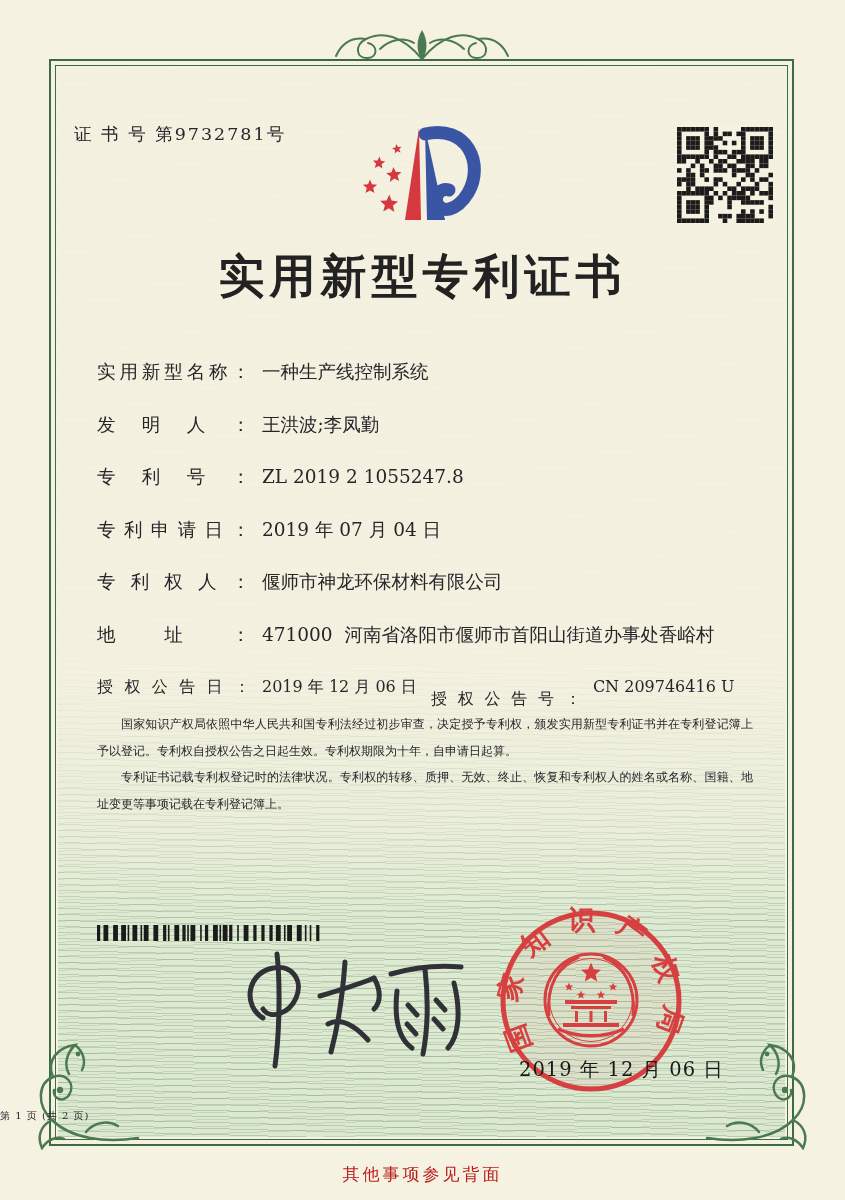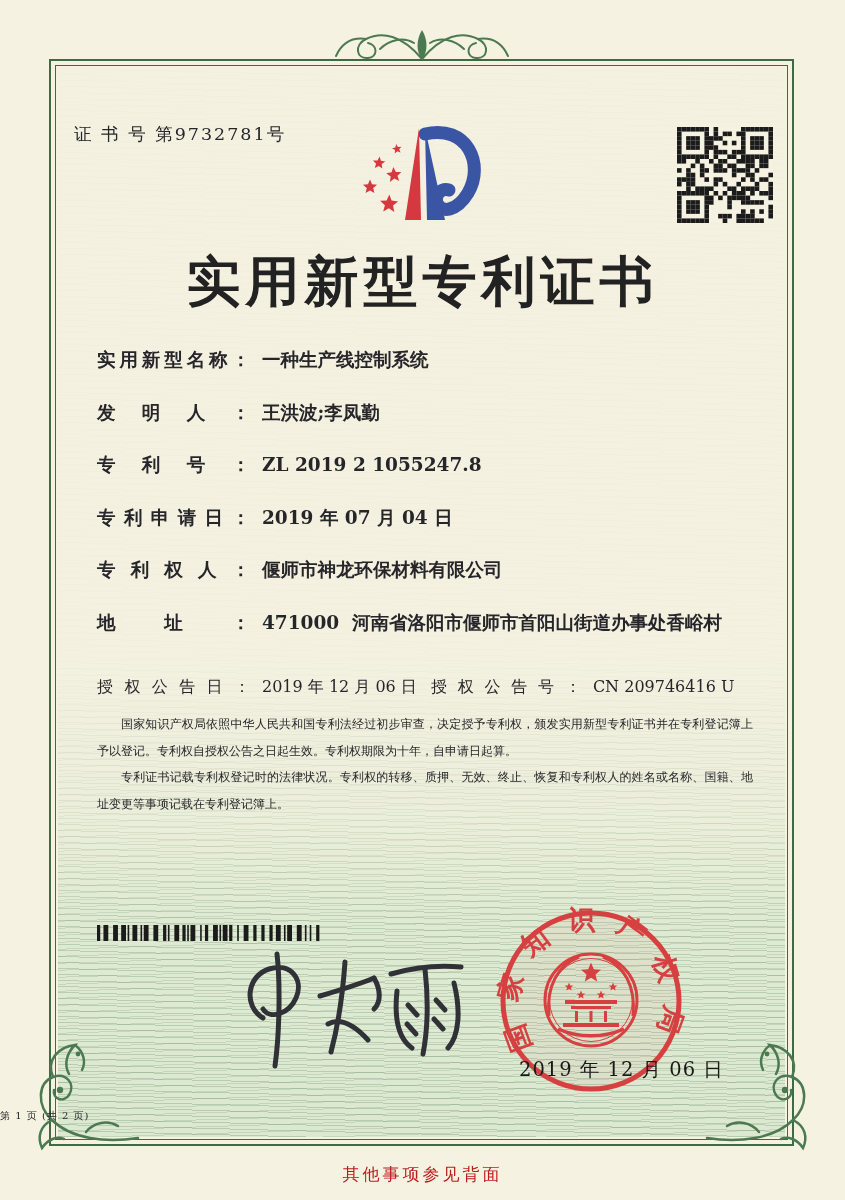--- a/index.html
+++ b/index.html
@@ -13,27 +13,27 @@
     background:
       repeating-linear-gradient(1.5deg, rgba(92,138,92,.30) 0 1px, rgba(0,0,0,0) 1px 6px),
       repeating-linear-gradient(-1.8deg, rgba(92,138,92,.20) 0 1px, rgba(0,0,0,0) 1px 7px),
       linear-gradient(#e2ecd6,#dce8d0);
     -webkit-mask-image:linear-gradient(to bottom,rgba(0,0,0,.06) 0,rgba(0,0,0,.06) 55%,rgba(0,0,0,.45) 70%,rgba(0,0,0,.95) 80%,#000 100%);
             mask-image:linear-gradient(to bottom,rgba(0,0,0,.06) 0,rgba(0,0,0,.06) 55%,rgba(0,0,0,.45) 70%,rgba(0,0,0,.95) 80%,#000 100%);}
   .cert-no{position:absolute;left:74px;top:122px;font-size:17.5px;letter-spacing:2px;}
   .logo{position:absolute;left:345px;top:112px;width:170px;height:128px;}
   .qr{position:absolute;left:677px;top:127px;width:96px;height:96px;}
   .title{position:absolute;left:0;right:0;top:246px;text-align:center;
-         font-size:54px;font-weight:700;letter-spacing:5px;color:#222;}
-  .fields{position:absolute;left:97px;top:349px;width:660px;font-weight:bold;}
+         font-size:46px;font-weight:700;letter-spacing:5px;color:#222;}
+  .fields{position:absolute;left:97px;top:361px;width:660px;}
   .field{margin-bottom:30px;display:flex;font-size:18.5px;line-height:22.5px;}
   .flabel{flex:none;display:inline-block;width:153px;text-align:justify;text-align-last:justify;}
   .fvalue{margin-left:12px;white-space:pre-wrap;}
   .grant{position:absolute;left:97px;top:676px;display:flex;font-size:16px;line-height:22.5px;}
-  .flabel.pair2{width:150px;margin-left:14px;}
+  .flabel.pair2{width:150px;margin-left:14px;margin-top:12px;}
   .paras{position:absolute;left:97px;width:656px;top:711px;font-size:12px;line-height:26.5px;text-align:justify;}
   .paras p{margin:0;text-indent:2em;}
   .barcode{position:absolute;left:97px;top:925px;width:224px;height:16px;}
   .sig-block{position:absolute;left:100px;top:984px;font-size:19px;line-height:39px;letter-spacing:2px;}
   .signature{position:absolute;left:225px;top:938px;width:250px;height:142px;}
   .seal{position:absolute;left:484px;top:894px;width:214px;height:214px;}
   .seal-date{position:absolute;left:519px;top:1056px;font-size:19.5px;letter-spacing:1px;color:#191919;}
   .page-no{position:absolute;left:0;right:0;top:1109px;text-align:left;font-size:10px;letter-spacing:1px;}
   .back-note{position:absolute;left:0;right:0;top:1163px;text-align:center;font-size:17px;letter-spacing:3px;color:#b91c1c;}
   .flourish-top{position:absolute;left:332px;top:25px;width:180px;height:38px;}

